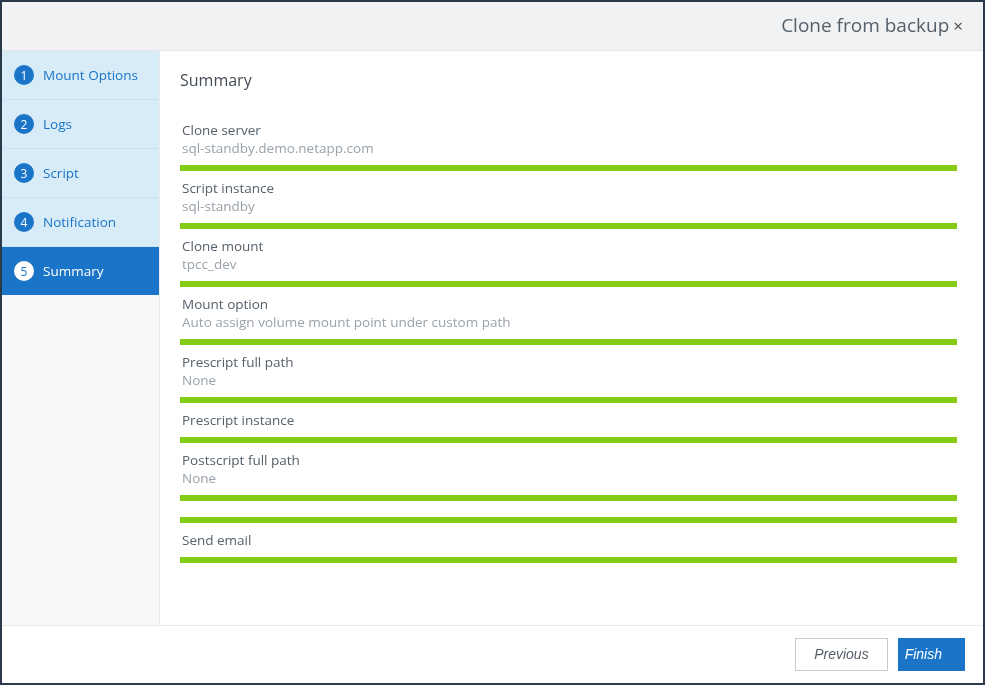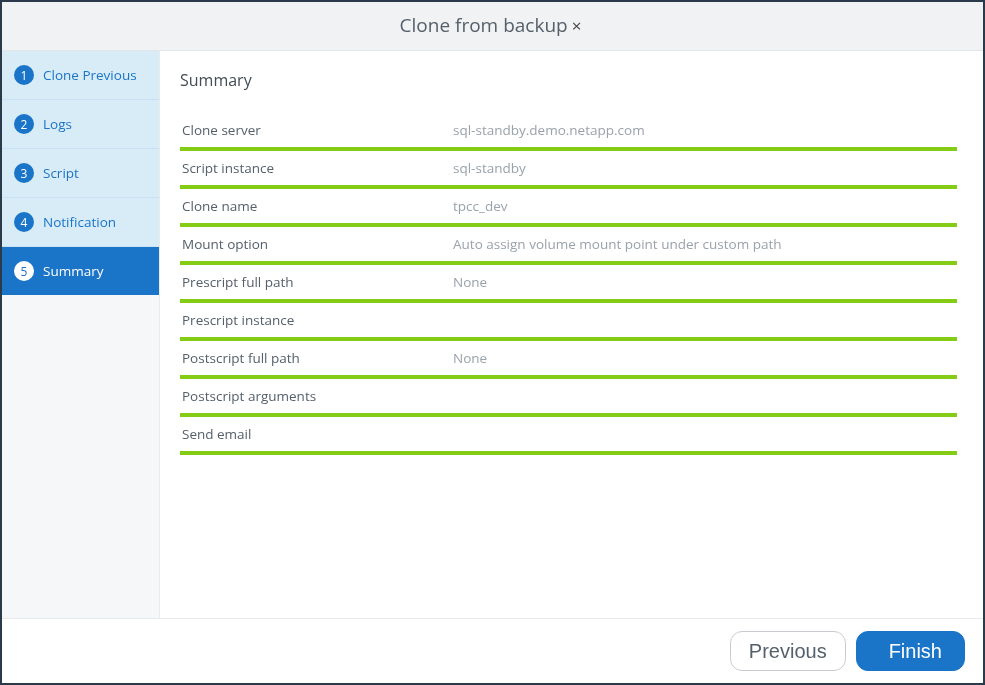--- a/index.html
+++ b/index.html
@@ -17,21 +17,21 @@
       background: #fff;
       display: flex;
       flex-direction: column;
     }
     .modal-header {
       background: #f1f2f3;
       border-bottom: 1px solid #e3e5e8;
       padding: 10px 16px 12px 16px;
       display: flex;
       align-items: center;
-      justify-content: center;
+      justify-content: flex-end;
     }
     .modal-title {
       font-size: 19px;
       font-weight: 400;
       color: #55606b;
     }
     .close-icon {
       font-size: 17px;
       color: #444;
       cursor: pointer;
@@ -90,77 +90,78 @@
     }
     .content-title {
       font-size: 16px;
       color: #444c55;
       margin-bottom: 22px;
       font-weight: 400;
     }
     .summary-row {
       display: flex;
       padding: 8px 2px;
-      border-bottom: 4px solid #84cc16;
+      border-bottom: 6px solid #84cc16;
       font-size: 13.5px;
+      flex-direction: column;
     }
     .summary-label {
       width: 246px;
       color: #55606b;
       flex-shrink: 0;
     }
     .summary-value {
       color: #9aa2ab;
       flex: 1;
-      margin-left: 25px;
     }
     .modal-footer {
       border-top: 1px solid #e8eaec;
       padding: 12px 18px;
       display: flex;
       justify-content: flex-end;
       gap: 10px;
       background: #fff;
     }
     .btn {
       padding: 7px 18px;
-      font-size: 20px;
-      border-radius: 12px;
+      font-size: 14px;
+      border-radius: 0;
       cursor: pointer;
       line-height: 1.2;
+      font-style: italic;
     }
     .btn-secondary {
       background: #fff;
       border: 1px solid #c8ccd0;
       color: #55606b;
     }
     .btn-primary {
       background: #1a74c7;
       border: 1px solid #1a74c7;
       color: #fff;
-      padding-left: 32px;
+      padding-left: 6px;
       padding-right: 22px;
     }
   </style>
 </head>
 <body>
 
 <div class="modal">
 
   <div class="modal-header">
     <div class="modal-title">Clone from backup</div>
     <div class="close-icon">×</div>
   </div>
 
   <div class="modal-body">
 
     <div class="sidebar">
       <div class="step completed">
         <span class="step-circle">1</span>
-        <span>Clone Previous</span>
+        <span>Mount Options</span>
       </div>
       <div class="step completed">
         <span class="step-circle">2</span>
         <span>Logs</span>
       </div>
       <div class="step completed">
         <span class="step-circle">3</span>
         <span>Script</span>
       </div>
       <div class="step completed">
@@ -178,41 +179,40 @@
 
       <div class="summary-row">
         <div class="summary-label">Clone server</div>
         <div class="summary-value">sql-standby.demo.netapp.com</div>
       </div>
       <div class="summary-row">
         <div class="summary-label">Script instance</div>
         <div class="summary-value">sql-standby</div>
       </div>
       <div class="summary-row">
-        <div class="summary-label">Clone name</div>
+        <div class="summary-label">Clone mount</div>
         <div class="summary-value">tpcc_dev</div>
       </div>
       <div class="summary-row">
         <div class="summary-label">Mount option</div>
         <div class="summary-value">Auto assign volume mount point under custom path</div>
       </div>
       <div class="summary-row">
         <div class="summary-label">Prescript full path</div>
         <div class="summary-value">None</div>
       </div>
       <div class="summary-row">
         <div class="summary-label">Prescript instance</div>
         <div class="summary-value"></div>
       </div>
       <div class="summary-row">
         <div class="summary-label">Postscript full path</div>
         <div class="summary-value">None</div>
       </div>
       <div class="summary-row">
-        <div class="summary-label">Postscript arguments</div>
         <div class="summary-value"></div>
       </div>
       <div class="summary-row">
         <div class="summary-label">Send email</div>
       </div>
 
     </div>
   </div>
 
   <div class="modal-footer">

